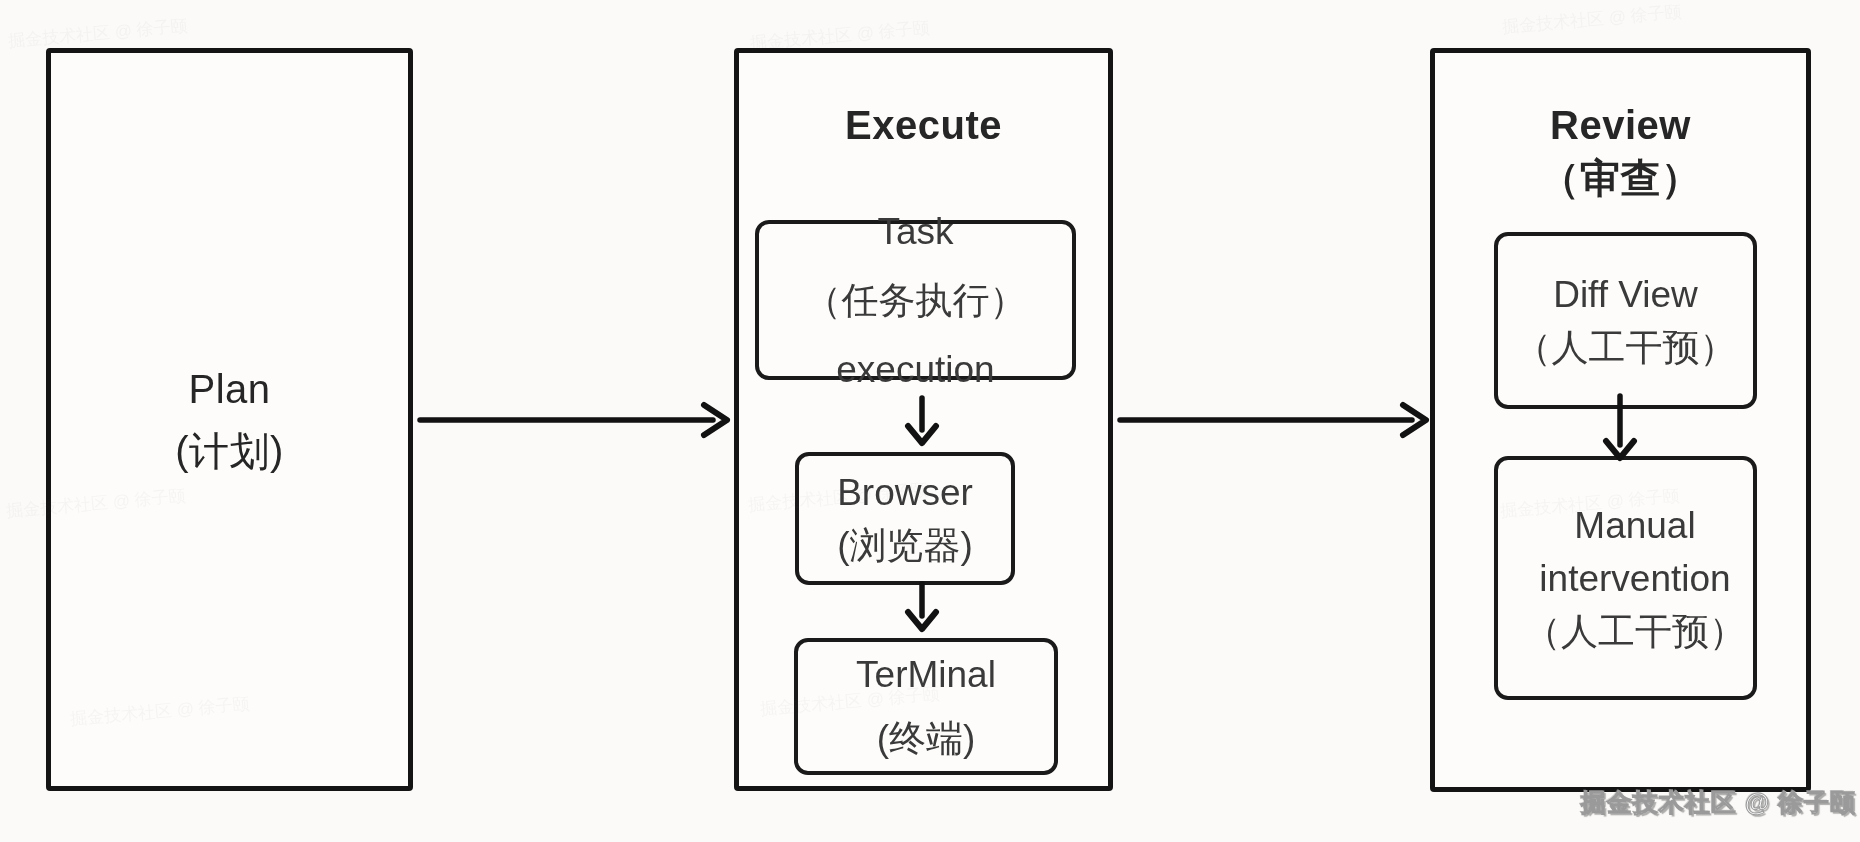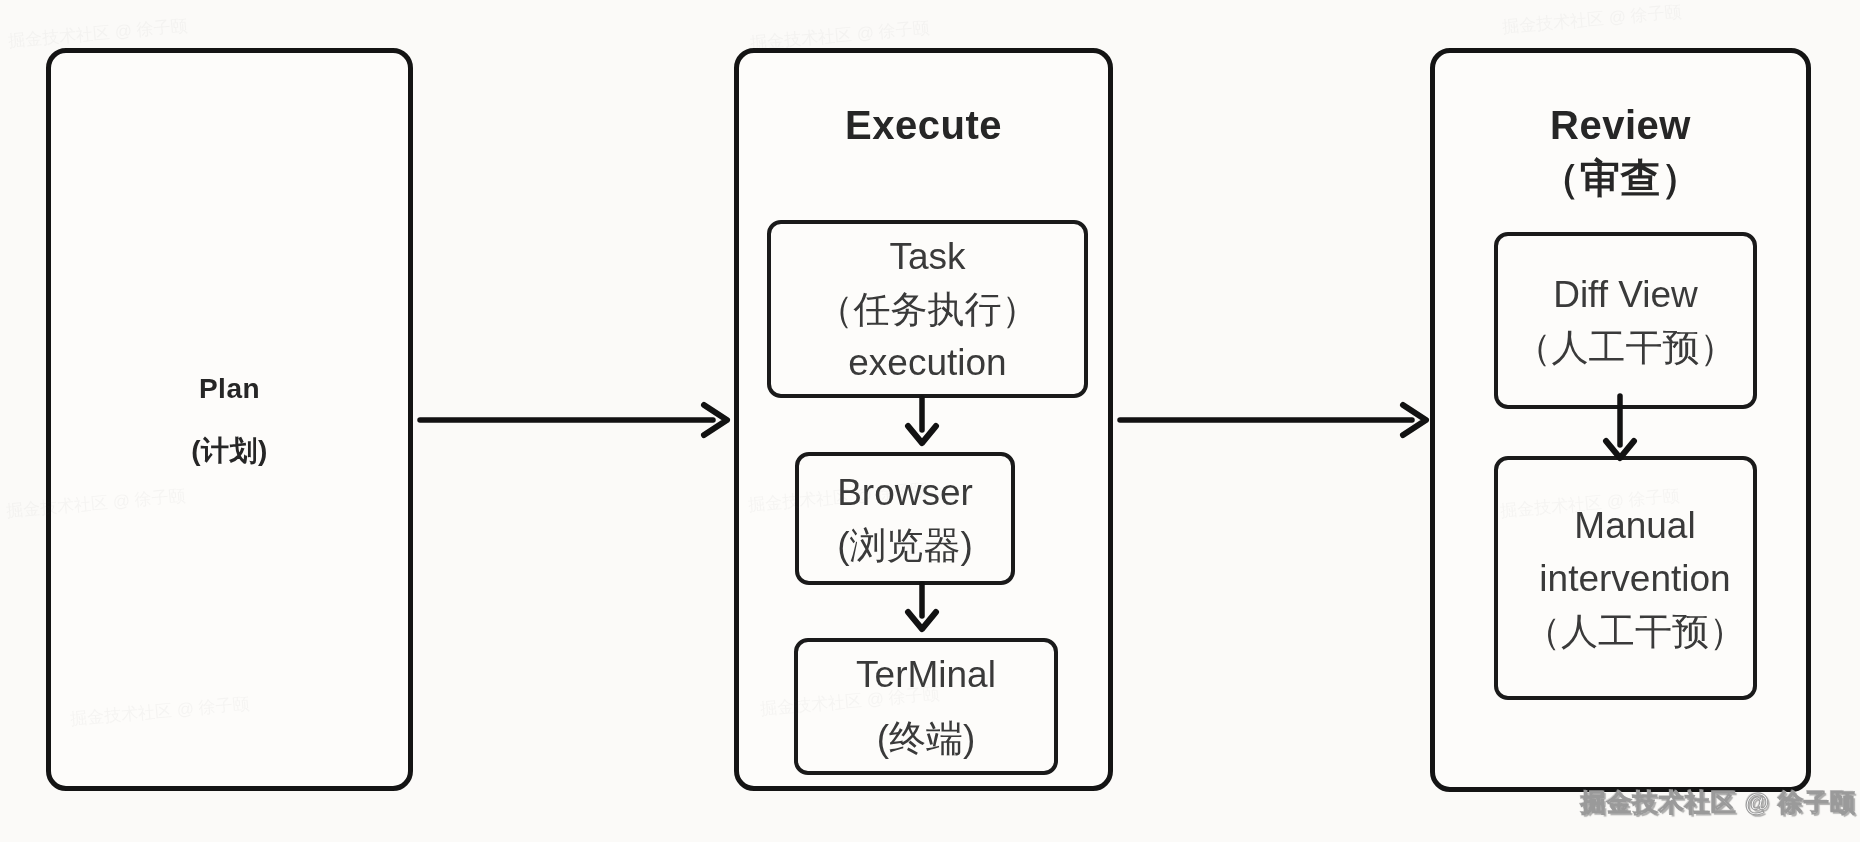--- a/index.html
+++ b/index.html
@@ -10,62 +10,62 @@
   .stage{
     position:relative;
     width:1860px;height:842px;
     background:#fbfaf8;
     overflow:hidden;
   }
   
   .outer-box{
     position:absolute;
     border:5px solid #141414;
-    border-radius:20px;
+    border-radius:4px;
     background:#fdfcfa;
     box-sizing:border-box;
     z-index:1;
   }
   #plan-box{left:46px;top:48px;width:367px;height:743px;}
   #execute-box{left:734px;top:48px;width:379px;height:743px;}
   #review-box{left:1430px;top:48px;width:381px;height:744px;}
 
   .panel-title{
     position:absolute;top:46px;left:0;right:0;
     text-align:center;
     font-weight:700;
     font-size:40px;line-height:53px;
     color:#262626;
     letter-spacing:0.5px;
   }
   .plan-title{
     position:absolute;inset:0;
     display:flex;flex-direction:column;
     align-items:center;justify-content:center;
-    font-weight:700;font-size:28px;line-height:62px;
+    font-weight:400;font-size:40px;line-height:62px;
     color:#262626;letter-spacing:0.5px;
   }
   .title-line{display:block;}
 
   
   .inner-box{
     position:absolute;
     border:4px solid #1a1a1a;
     border-radius:14px;
     background:#fdfcfa;
     box-sizing:border-box;
     display:flex;flex-direction:column;
     align-items:center;justify-content:center;
     text-align:center;
   }
   .node-text{
     font-size:37px;line-height:53px;
     font-weight:400;color:#3a3a3a;
   }
-  #task-box{left:28px;top:167px;width:321px;height:178px;}
+  #task-box{left:16px;top:167px;width:321px;height:160px;gap:16px;}
   #browser-box{left:56px;top:399px;width:220px;height:133px;}
   #terminal-box{left:55px;top:585px;width:264px;height:137px;gap:11px;}
   #diffview-box{left:59px;top:179px;width:263px;height:177px;}
   #manual-box{left:59px;top:403px;width:263px;height:244px;padding-left:19px;}
 
   
   svg.arrows{
     position:absolute;left:0;top:0;
     width:1860px;height:842px;
     z-index:3;pointer-events:none;

